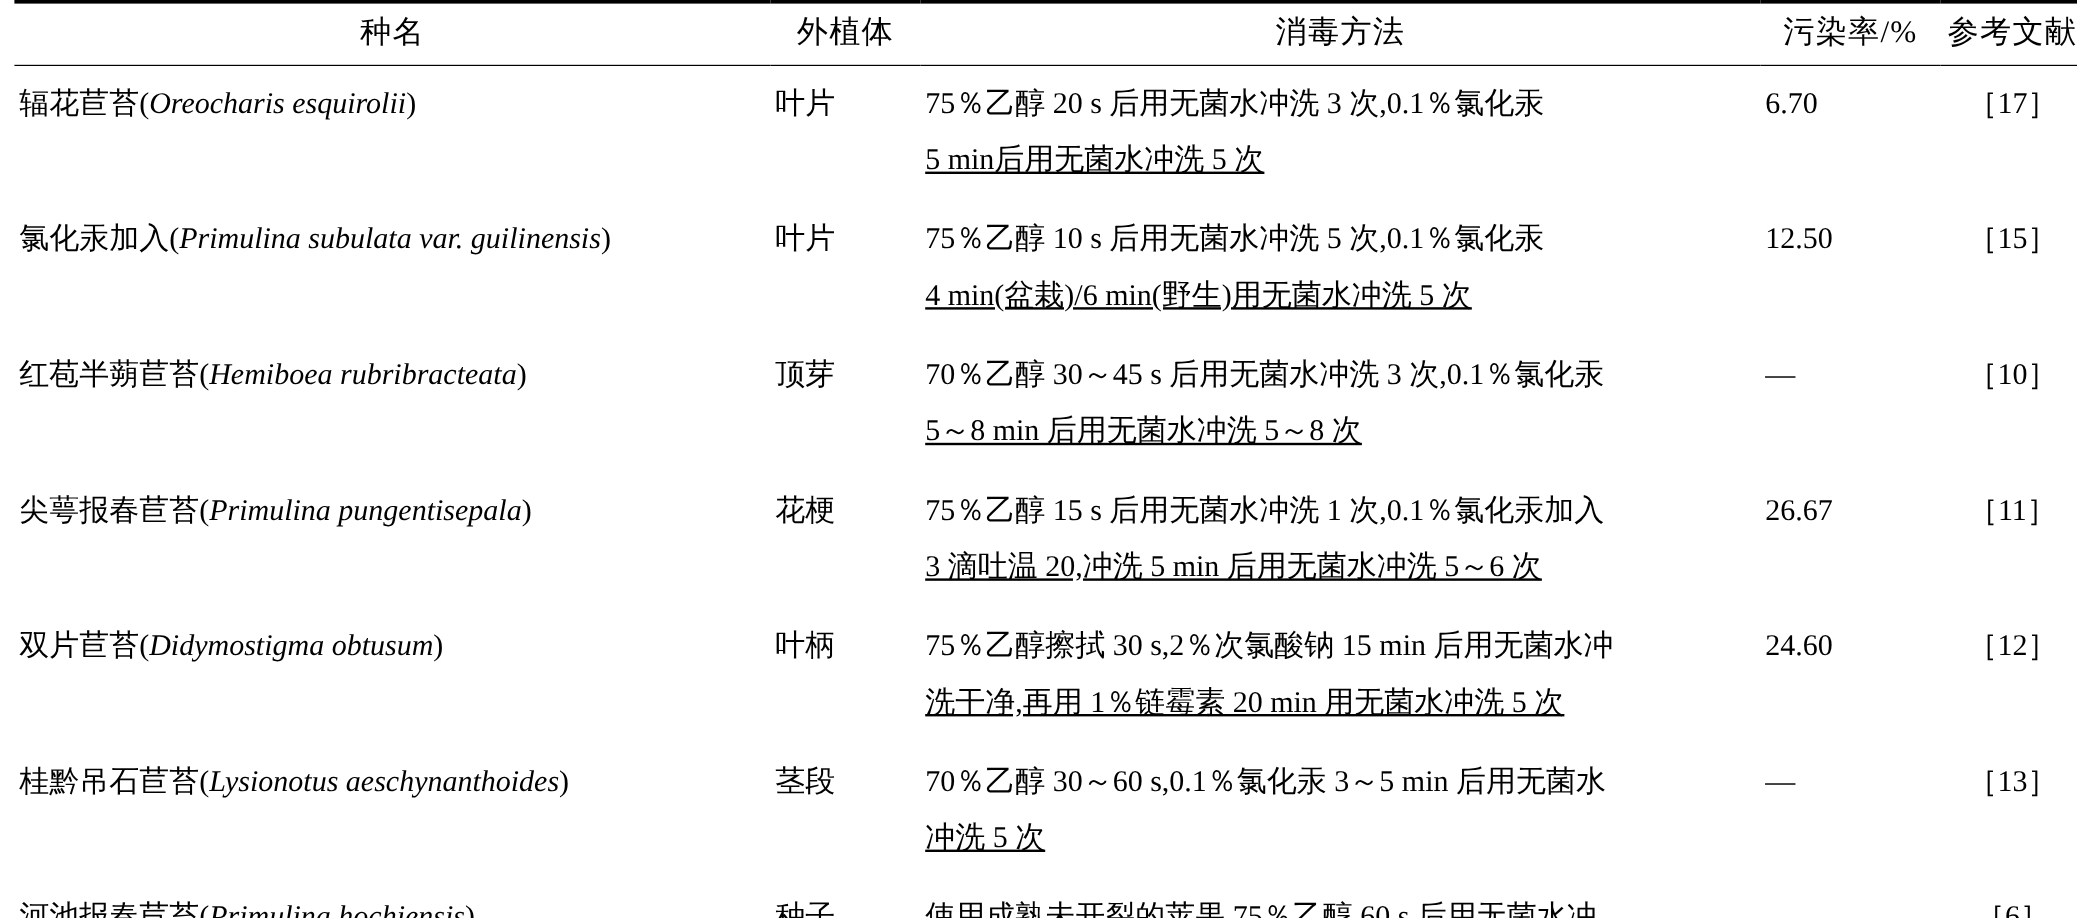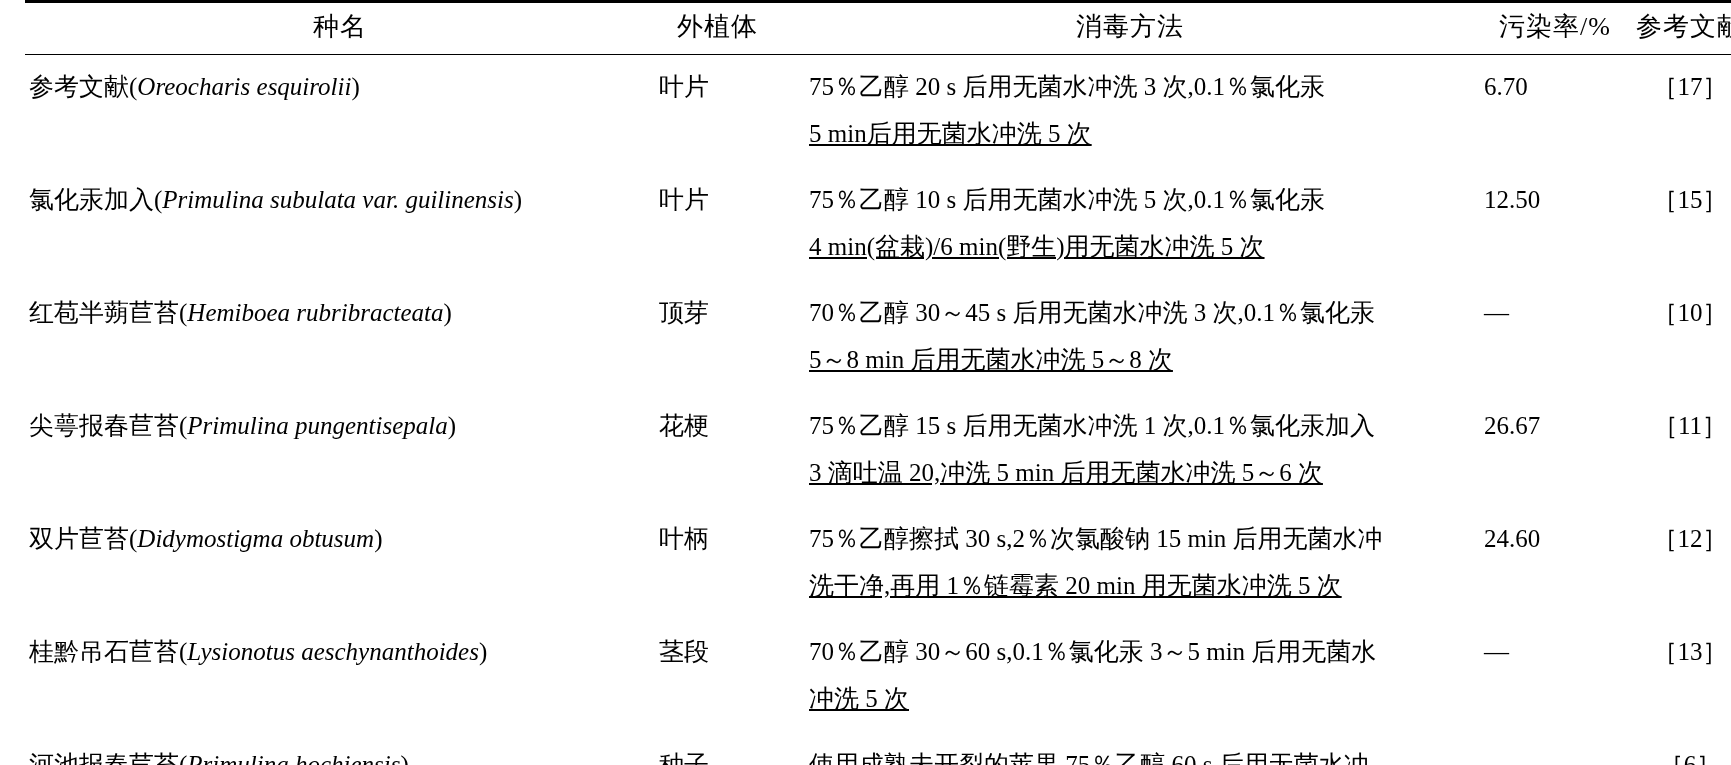--- a/index.html
+++ b/index.html
@@ -12,21 +12,21 @@
     height: 765px;
     font-family: "Liberation Serif", "DejaVu Serif", serif;
     color: #000000;
     -webkit-font-smoothing: antialiased;
   }
   .page {
     position: relative;
     width: 1731px;
     height: 765px;
     box-sizing: border-box;
-    padding: 0 25px;
+    padding: 0 12px;
   }
   table.sterilization-table {
     width: 100%;
     border-collapse: collapse;
     table-layout: fixed;
   }
   table.sterilization-table thead th {
     font-weight: normal;
     font-size: 26px;
     padding: 6px 4px 10px 4px;
@@ -72,21 +72,20 @@
   td.ref {
     text-align: center;
     white-space: nowrap;
   }
   .latin {
     font-style: italic;
   }
   .method-line {
     display: block;
     white-space: nowrap;
-    margin-left: 25px;
   }
   .method-line + .method-line {
     margin-top: 6px;
     text-decoration: underline;
   }
 </style>
 </head>
 <body>
 
 <div class="page">
@@ -102,21 +101,21 @@
       <tr>
         <th>种名</th>
         <th>外植体</th>
         <th>消毒方法</th>
         <th>污染率/%</th>
         <th>参考文献</th>
       </tr>
     </thead>
     <tbody>
       <tr>
-        <td class="species"><span>参考文献(</span><span class="latin">Oreocharis esquirolii</span><span>)</span></td>
+        <td class="species"><span>辐花苣苔(</span><span class="latin">Oreocharis esquirolii</span><span>)</span></td>
         <td class="explant">叶片</td>
         <td class="method">
           <span class="method-line">75％乙醇 20 s 后用无菌水冲洗 3 次,0.1％氯化汞</span>
           <span class="method-line">5 min后用无菌水冲洗 5 次</span>
         </td>
         <td class="rate">6.70</td>
         <td class="ref">［17］</td>
       </tr>
       <tr>
         <td class="species"><span>氯化汞加入(</span><span class="latin">Primulina subulata var. guilinensis</span><span>)</span></td>

